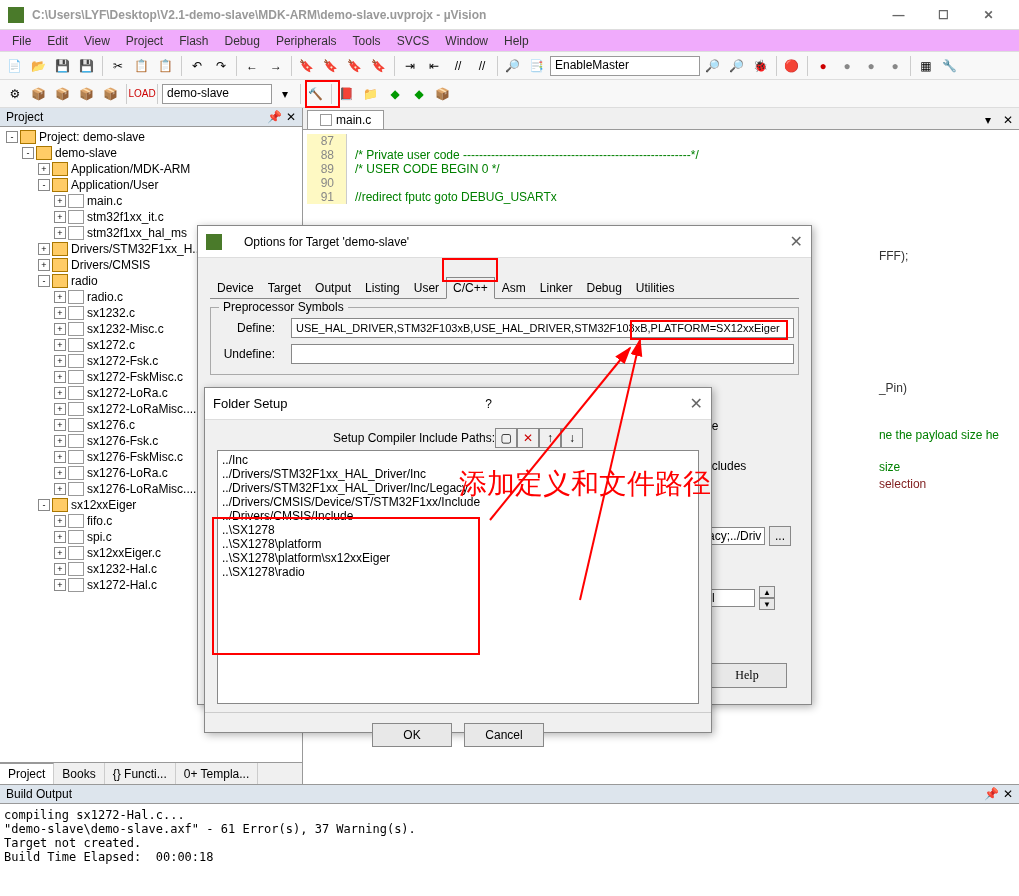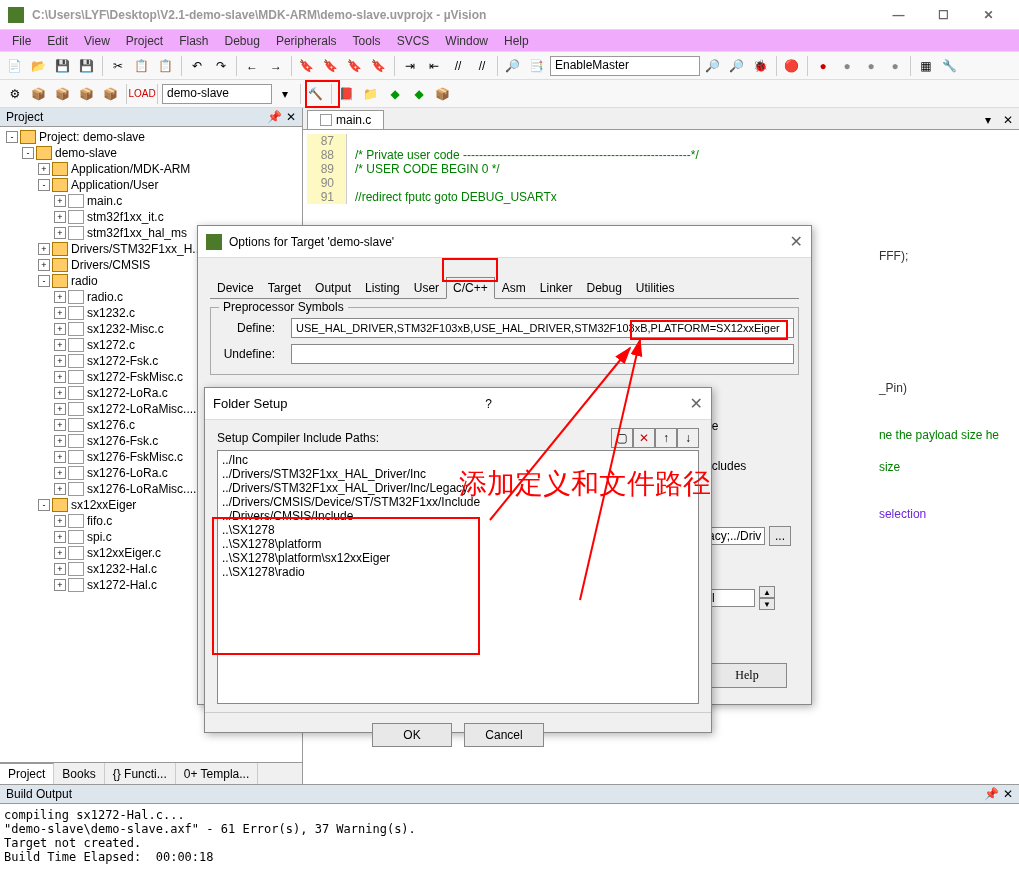--- a/index.html
+++ b/index.html
@@ -32,21 +32,21 @@
 .ftab { padding: 2px 12px; background: #fff; border: 1px solid #999; border-bottom: none; display: flex; align-items: center; gap: 4px; margin-left: 4px; }
 .ftab .doticon { width: 12px; height: 12px; background: #fff; border: 1px solid #999; }
 .code { font-family: Consolas, monospace; font-size: 13px; padding: 4px; background: #fff; flex: 1; overflow: hidden; }
 .code-line { display: flex; }
 .lineno { width: 40px; text-align: right; color: #888; padding-right: 12px; background: #fef9c3; border-right: 1px solid #ccc; }
 .code-txt { padding-left: 8px; white-space: pre; }
 .comment { color: #008000; }
 .build-panel { height: 135px; border-top: 1px solid #999; display: flex; flex-direction: column; }
 .build-out { flex: 1; font-family: Consolas, monospace; padding: 4px; white-space: pre; overflow: auto; }
 .dialog { position: absolute; background: #f0f0f0; border: 1px solid #888; box-shadow: 2px 2px 8px rgba(0,0,0,0.3); }
-.dlg-title { background: #fff; padding: 6px 8px; display: flex; align-items: center; gap: 7px; border-bottom: 1px solid #ddd; }
+.dlg-title { background: #fff; padding: 6px 8px; display: flex; align-items: center; gap: 22px; border-bottom: 1px solid #ddd; }
 .dlg-title .dlg-icon { width: 16px; height: 16px; background: #4a7a2a; }
 .dlg-title .dlg-close { margin-left: auto; font-size: 16px; color: #666; }
 .dlg-body { padding: 10px 12px; }
 .dlg-tabs { display: flex; border-bottom: 1px solid #888; margin: 8px 0; font-family: "SimSun", serif; font-size: 12px; }
 .dtab { padding: 3px 6px; border: 1px solid transparent; position: relative; top: 1px; }
 .dtab.active { border: 1px solid #888; border-bottom: 1px solid #f0f0f0; background: #f0f0f0; }
 .groupbox { border: 1px solid #aaa; padding: 4px; margin-top: 8px; position: relative; }
 .groupbox .gtitle { position: absolute; top: -8px; left: 8px; background: #f0f0f0; padding: 0 4px; }
 .field-row { display: flex; align-items: center; margin: 6px 0; gap: 16px; }
 .field-row label { width: 60px; text-align: right; }
@@ -439,21 +439,21 @@
   </div>
 </div>
 
 <div class="dialog" style="left:204px; top:387px; width:508px; height:346px;">
   <div class="dlg-title" style="background:#fff;">
     <span style="font-size:13px">Folder Setup</span>
     <span style="margin-left:auto;padding:0 8px">?</span>
     <span class="dlg-close">✕</span>
   </div>
   <div class="dlg-body" style="padding:8px 12px">
-    <div style="display:flex;align-items:center;justify-content:space-between;margin-bottom:2px">
+    <div style="display:flex;align-items:center;justify-content:center;margin-bottom:2px">
       <span>Setup Compiler Include Paths:</span>
       <div class="small-tb">
         <div>▢</div>
         <div style="color:#c00">✕</div>
         <div>↑</div>
         <div>↓</div>
       </div>
     </div>
     <div class="listbox" id="pathlist" style="height:254px">
         <div>../Inc</div>
@@ -471,21 +471,21 @@
     <button class="dlg-btn">OK</button>
     <button class="dlg-btn">Cancel</button>
   </div>
 </div>
 
 <div style="position:absolute;right:20px;top:248px;font-family:Consolas,monospace;font-size:13px;color:#333;line-height:17px;text-align:left">
   <div>FFF);</div>
   <div style="margin-top:115px">_Pin)</div>
   <div style="margin-top:30px;color:#008000">ne the payload size he</div>
   <div style="margin-top:15px;color:#008000"> size</div>
-  <div style="margin-top:30px;color:#6d28d9"> selection</div>
+  <div style="color:#7f1d1d"> selection</div>
 </div>
 
 <div class="redbox" style="left:305px;top:80px;width:35px;height:28px"></div>
 <div class="redbox" style="left:442px;top:258px;width:56px;height:24px"></div>
 <div class="redbox" style="left:630px;top:320px;width:158px;height:20px"></div>
 <div class="redbox" style="left:212px;top:517px;width:268px;height:138px"></div>
 <div class="anno" style="left:459px;top:465px">添加定义和文件路径</div>
 <svg class="arrow" style="left:450px;top:330px;width:250px;height:280px">
   <defs>
       <marker id="ah" markerWidth="10" markerHeight="10" refX="8" refY="3" orient="auto">

